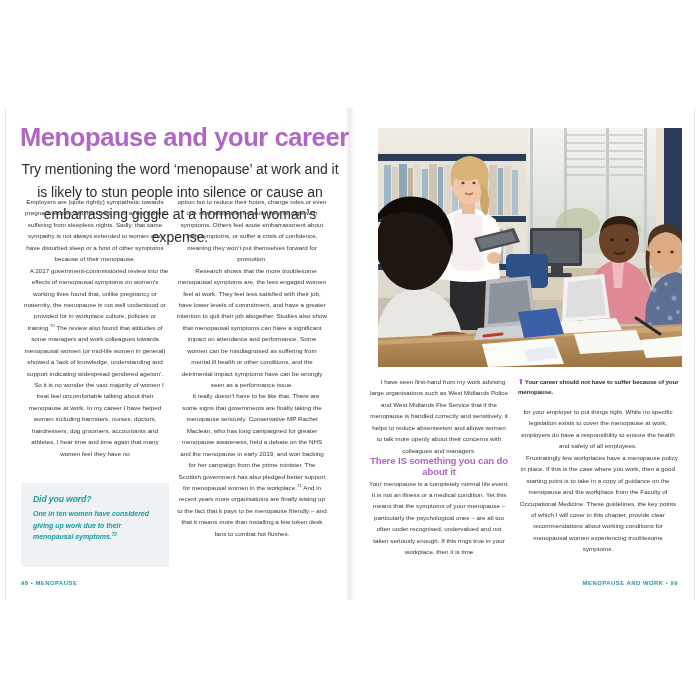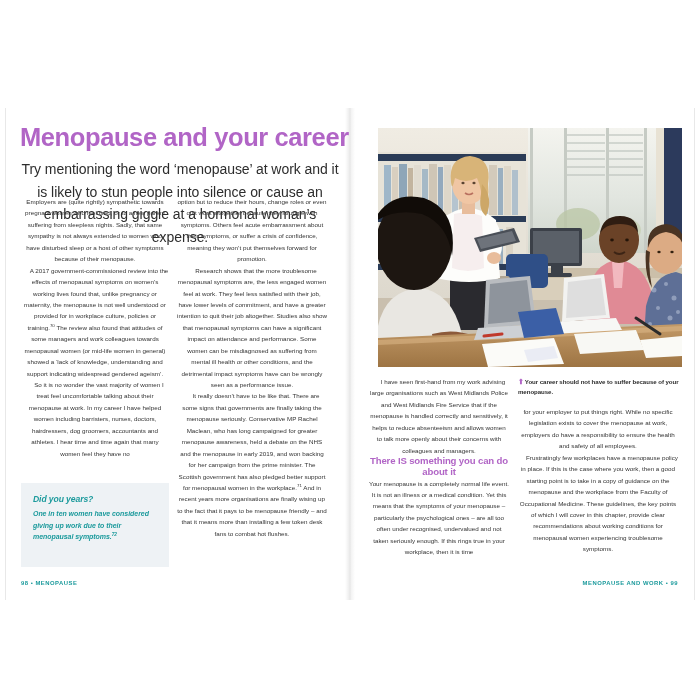--- a/index.html
+++ b/index.html
@@ -212,21 +212,21 @@
     <p class="indent">So it is no wonder the vast majority of women I treat feel uncomfortable talking about their menopause at work. In my career I have helped women including barristers, nurses, doctors, hairdressers, dog groomers, accountants and athletes. I hear time and time again that many women feel they have no</p>
   </div>
 
   <div class="col col-2">
     <p>option but to reduce their hours, change roles or even quit work altogether because they struggle with symptoms. Others feel acute embarrassment about their symptoms, or suffer a crisis of confidence, meaning they won’t put themselves forward for promotion.</p>
     <p class="indent">Research shows that the more troublesome menopausal symptoms are, the less engaged women feel at work. They feel less satisfied with their job, have lower levels of commitment, and have a greater intention to quit their job altogether. Studies also show that menopausal symptoms can have a significant impact on attendance and performance. Some women can be misdiagnosed as suffering from mental ill health or other conditions, and the detrimental impact symptoms have can be wrongly seen as a performance issue.</p>
     <p class="indent"><span>It really doesn’t have to be like that. There are some signs that governments are finally taking the menopause seriously. Conservative MP Rachel Maclean, who has long campaigned for greater menopause awareness, held a debate on the NHS and the menopause in early 2019, and won backing for her campaign from the prime minister. The Scottish government has also pledged better support for menopausal women in the workplace.</span><sup>71</sup><span> And in recent years more organisations are finally wising up to the fact that it pays to be menopause friendly – and that it means more than installing a few token desk fans to combat hot flushes.</span></p>
   </div>
 
   <div class="factbox">
-    <p class="factbox-title">Did you years?</p>
+    <p class="factbox-title">Did you word?</p>
     <p class="factbox-text"><span>One in ten women have considered giving up work due to their menopausal symptoms.</span><sup>72</sup></p>
   </div>
 
   <div class="photo">
     <svg width="304" height="239" viewBox="0 0 304 239" xmlns="http://www.w3.org/2000/svg">
       <defs>
         <linearGradient id="winGrad" x1="0" y1="0" x2="0" y2="1">
           <stop offset="0%" stop-color="#f4f4ef"></stop>
           <stop offset="55%" stop-color="#e2e6e0"></stop>
           <stop offset="100%" stop-color="#cfd6cc"></stop>

